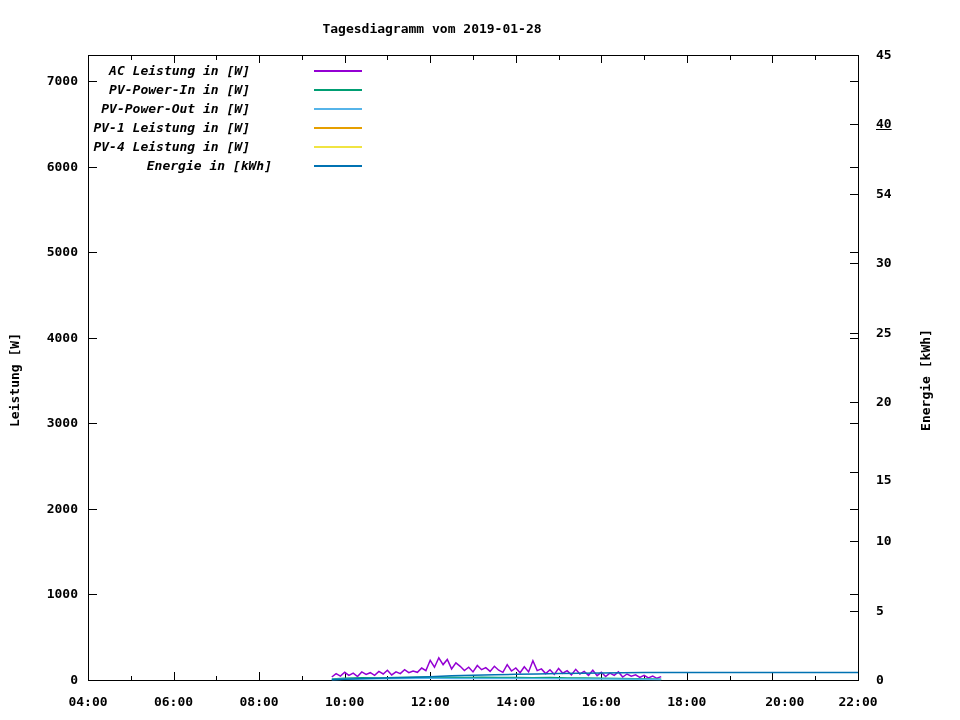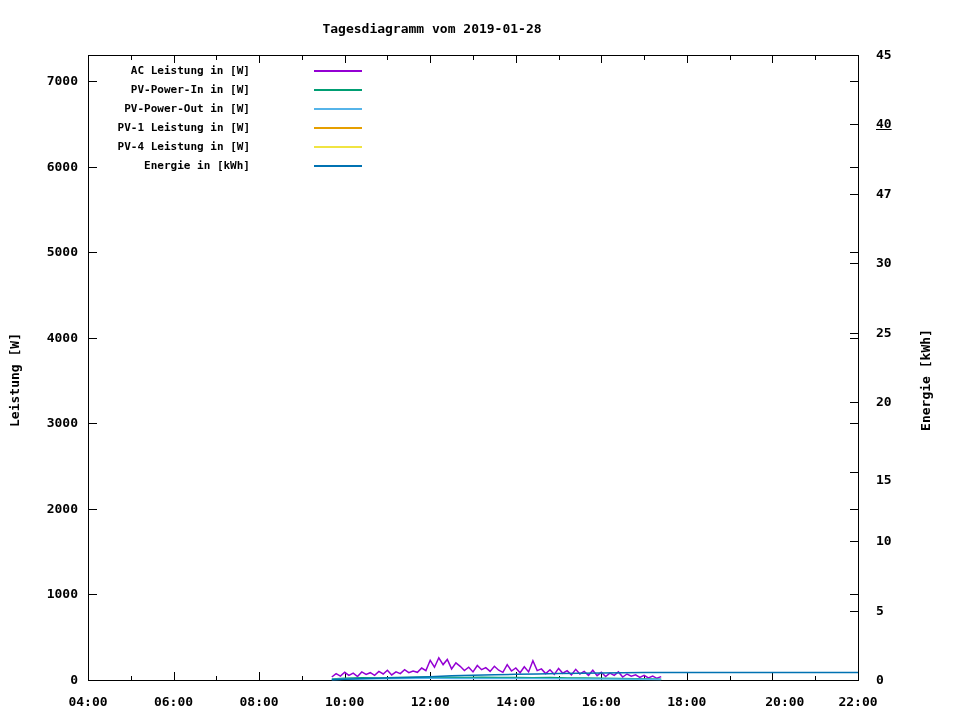--- a/index.html
+++ b/index.html
@@ -6,21 +6,21 @@
   body{width:960px;height:720px;position:relative;overflow:hidden;
        font-family:"DejaVu Sans Mono",monospace;font-weight:bold;color:#000;}
   .abs{position:absolute;}
   #chart-title{top:21px;left:0;width:864px;text-align:center;font-size:13px;}
   #plot-box{left:88px;top:55px;width:771px;height:626px;border:1px solid #000;box-sizing:border-box;}
   #series-svg{left:0;top:0;width:960px;height:720px;pointer-events:none;}
   .tick{background:#000;position:absolute;}
   .ylab{position:absolute;width:60px;text-align:right;font-size:13px;height:16px;line-height:16px;}
   .y2lab{position:absolute;width:60px;text-align:left;font-size:13px;height:16px;line-height:16px;}
   .xlab{position:absolute;width:64px;text-align:center;font-size:13px;height:16px;line-height:16px;}
-  .legend-label{position:absolute;font-size:11px;height:16px;line-height:16px;white-space:nowrap;}
+  .legend-label{position:absolute;font-size:13px;height:16px;line-height:16px;white-space:nowrap;font-style:italic;}
   .legend-line{position:absolute;height:2px;}
   .axis-title{position:absolute;font-size:13px;white-space:nowrap;transform:translate(-50%,-50%) rotate(-90deg);}
 </style>
 </head>
 <body>
 
 <div id="chart-title" class="abs">Tagesdiagramm vom 2019-01-28</div>
 
 <div class="axis-title" style="left:14px;top:380px;">Leistung [W]</div>
 <div class="axis-title" style="left:925px;top:380px;">Energie [kWh]</div>
@@ -112,21 +112,21 @@
     <div class="ylab" style="left: 18px; top: 244.143px;">5000</div>
     <div class="ylab" style="left: 18px; top: 158.571px;">6000</div>
     <div class="ylab" style="left: 18px; top: 73px;">7000</div>
     <div class="y2lab" style="left: 876px; top: 672px;">0</div>
     <div class="y2lab" style="left: 876px; top: 602.556px;">5</div>
     <div class="y2lab" style="left: 876px; top: 533.111px;">10</div>
     <div class="y2lab" style="left: 876px; top: 463.667px; margin-top: 8px;">15</div>
     <div class="y2lab" style="left: 876px; top: 394.222px;">20</div>
     <div class="y2lab" style="left: 876px; top: 324.778px;">25</div>
     <div class="y2lab" style="left: 876px; top: 255.333px;">30</div>
-    <div class="y2lab" style="left: 876px; top: 185.889px;">47</div>
+    <div class="y2lab" style="left: 876px; top: 185.889px;">54</div>
     <div class="y2lab" style="left: 876px; top: 116.444px; text-decoration: underline;">40</div>
     <div class="y2lab" style="left: 876px; top: 47px;">45</div>
   </div>
 
 <svg id="series-svg" class="abs" width="960" height="720" viewBox="0 0 960 720">
     <polyline points="331.8,677.0 336.1,673.6 340.4,676.1 344.7,672.3 348.9,675.3 353.2,673.2 357.5,676.6 361.8,671.9 366.1,674.4 370.3,672.7 374.6,675.3 378.9,671.4 383.2,674.0 387.4,670.2 391.7,674.9 396.0,671.9 400.3,673.6 404.6,669.7 408.8,672.7 413.1,671.0 417.4,672.3 421.7,668.0 425.9,670.6 430.2,660.3 434.5,667.2 438.8,657.8 443.1,664.6 447.3,659.5 451.6,668.9 455.9,662.9 460.2,666.3 464.4,670.6 468.7,667.2 473.0,671.9 477.3,665.5 481.6,669.7 485.8,667.6 490.1,671.4 494.4,666.3 498.7,670.2 502.9,672.3 507.2,664.6 511.5,671.0 515.8,668.0 520.1,672.7 524.3,666.7 528.6,671.9 532.9,660.7 537.2,670.6 541.4,668.9 545.7,673.6 550.0,669.7 554.3,674.4 558.6,668.4 562.8,673.2 567.1,670.6 571.4,674.9 575.7,669.3 579.9,674.0 584.2,671.4 588.5,675.3 592.8,670.2 597.1,675.7 601.3,672.3 605.6,676.6 609.9,673.2 614.2,675.3 618.4,671.9 622.7,677.0 627.0,674.0 631.3,676.1 635.6,674.9 639.8,677.4 644.1,675.3 648.4,677.9 652.7,676.1 656.9,678.3 661.2,676.6" fill="none" stroke="#9400d3" stroke-width="1.5"></polyline>
     <polyline points="331.8,679.0 344.7,678.3 361.8,677.8 378.9,677.9 396.0,677.4 413.1,677.2 430.2,677.0 447.3,677.3 464.4,677.4 481.6,677.2 498.7,677.6 515.8,677.4 532.9,677.8 550.0,677.6 567.1,677.9 584.2,678.1 601.3,678.3 618.4,678.5 635.6,678.8 652.7,679.1 661.2,679.2" fill="none" stroke="#009e73" stroke-width="1.5"></polyline>
     <polyline points="331.8,679.5 353.2,679.0 378.9,678.7 404.6,678.5 430.2,678.3 455.9,678.4 481.6,678.5 507.2,678.5 532.9,678.6 558.6,678.8 584.2,679.0 609.9,679.1 635.6,679.3 661.2,679.6" fill="none" stroke="#56b4e9" stroke-width="1.5"></polyline>
     <polyline points="331.8,679.7 344.7,679.3 366.1,678.6 387.4,678.1 408.8,677.4 430.2,676.7 451.6,675.8 473.0,675.3 494.4,674.7 515.8,674.3 537.2,673.9 558.6,673.5 579.9,673.2 601.3,672.9 622.7,672.8 644.1,672.6 661.2,672.5 858.0,672.4" fill="none" stroke="#0072b2" stroke-width="1.5"></polyline>
   </svg>
@@ -146,16 +146,16 @@
     </div>
     <div>
       <div class="legend-label" style="right: 710px; top: 120px;">PV-1 Leistung in [W]</div>
       <div class="legend-line" style="left: 314px; top: 127px; width: 48px; background: rgb(230, 159, 0);"></div>
     </div>
     <div>
       <div class="legend-label" style="right: 710px; top: 139px;">PV-4 Leistung in [W]</div>
       <div class="legend-line" style="left: 314px; top: 146px; width: 48px; background: rgb(240, 228, 66);"></div>
     </div>
     <div>
-      <div class="legend-label" style="right: 710px; top: 158px;">Energie in [kWh]</div>
+      <div class="legend-label" style="right: 688px; top: 158px;">Energie in [kWh]</div>
       <div class="legend-line" style="left: 314px; top: 165px; width: 48px; background: rgb(0, 114, 178);"></div>
     </div>
   </div>
 
 </body></html>

